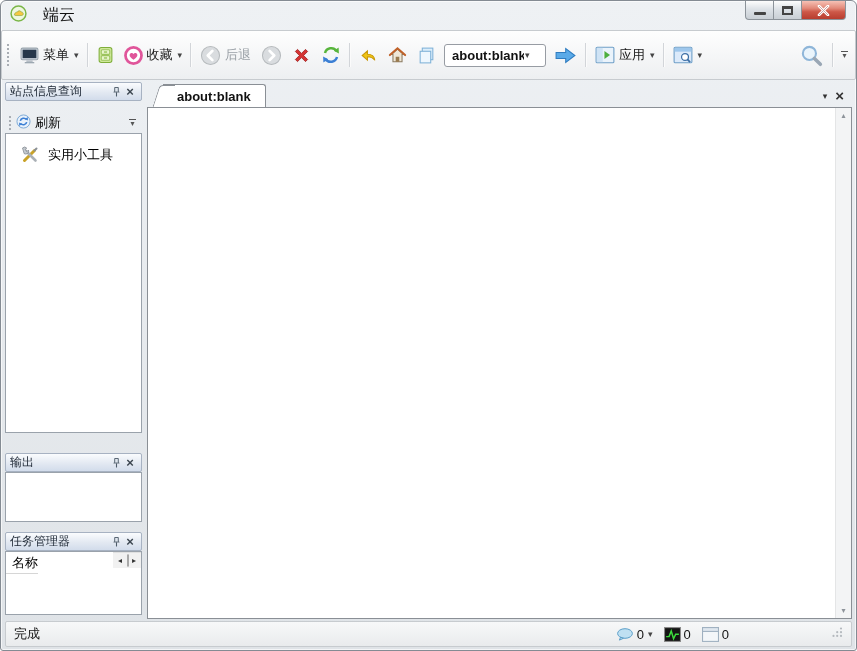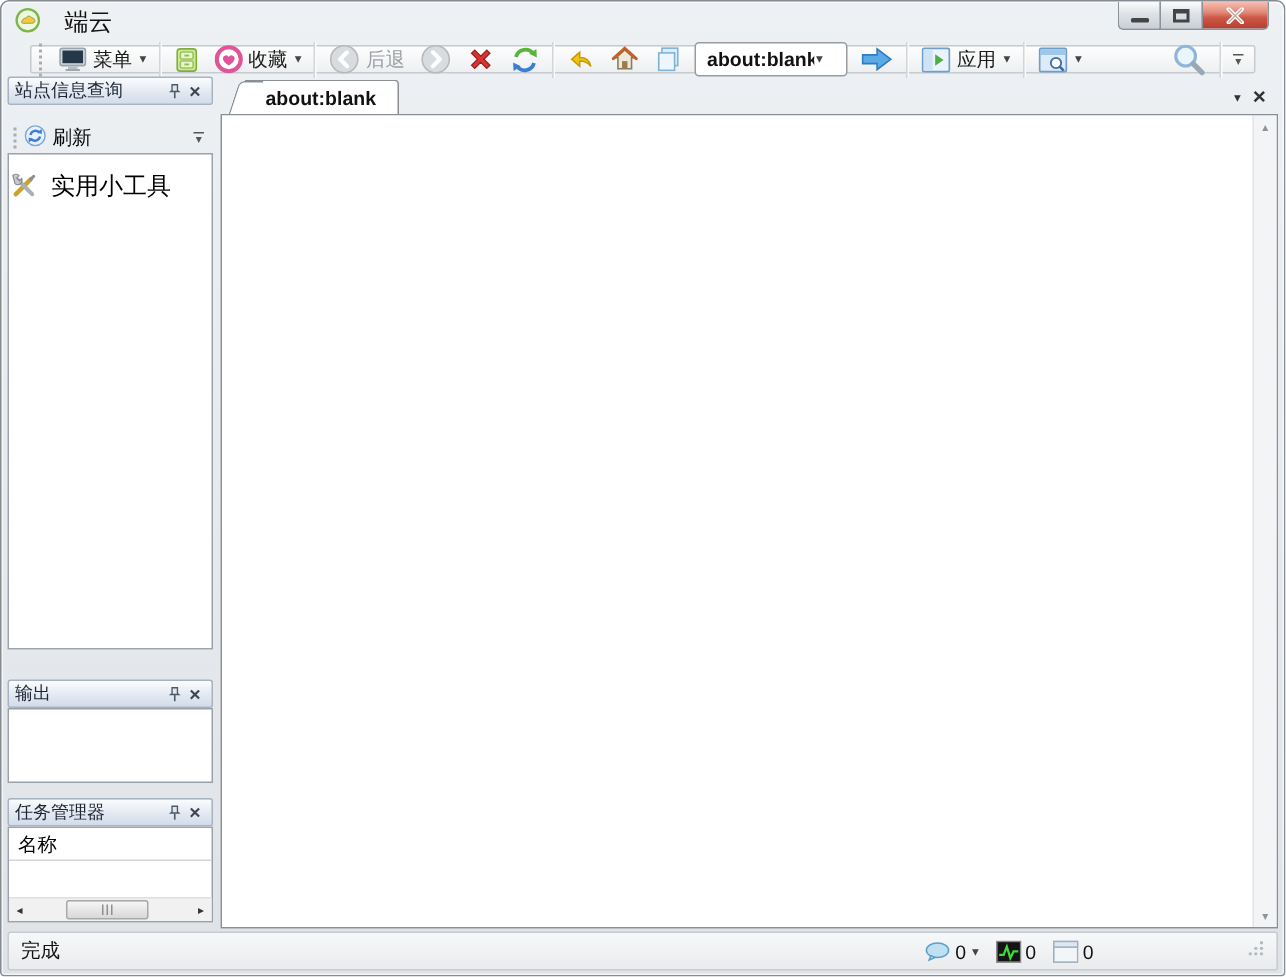--- a/index.html
+++ b/index.html
@@ -29,21 +29,21 @@
   .win-btn.min { border-bottom-left-radius:4px; }
   .win-btn.close {
     width:45px; border-bottom-right-radius:4px;
     background:linear-gradient(#f6c1b5,#e28979 40%,#cd5848 60%,#b83d2f);
   }
   .min-glyph { width:12px; height:3px; background:#444; border-radius:1px; margin-top:6px;}
   .max-glyph { width:11px; height:9px; border:2px solid #444; border-top-width:3px; background:transparent; }
 
   
   .toolbar {
-    height:19px; margin:0 19px; flex:0 0 auto;
+    height:50px; margin:0 0; flex:0 0 auto;
     background:linear-gradient(#fefefe,#edeff1);
     border:1px solid #c7cbcf; border-radius:2px;
     display:flex; align-items:center; padding:0 3px;
   }
   .grip { width:4px; height:22px; border-left:2px dotted #a8adb3; margin:0 4px 0 2px; }
   .sep  { width:0; height:24px; border-left:1px solid #d2d5d9; border-right:1px solid #fbfbfb; margin:0 3px; }
   .tbtn {
     display:flex; align-items:center; gap:4px; padding:3px 5px; border-radius:3px;
     font-size:13px; color:#1b1b1b; cursor:pointer; white-space:nowrap;
   }
@@ -75,27 +75,27 @@
   }
   .ph-sp { flex:1; }
   .ph-btn { display:flex; align-items:center; justify-content:center; width:14px; height:14px; cursor:pointer; color:#3c4650; }
   .ph-close { font-size:13px; font-weight:bold; line-height:12px; }
   .side-toolbar { height:21px; flex:0 0 auto; display:flex; align-items:center; padding:0 2px; font-size:13px;margin-top:11px; }
   .side-toolbar .grip { height:14px; margin-right:3px; }
   .side-toolbar .lbl { margin-left:4px; }
   .white-box { background:#fff; border:1px solid #9aa2ab; }
   .app-panel { flex:1; display:flex; flex-direction:column; min-height:0; }
   .app-list { flex:1; overflow:hidden; padding-top:6px; }
-  .app-item { height:30px; display:flex; align-items:center; gap:8px; padding-left:0; font-size:16px; cursor:pointer; }
+  .app-item { height:30px; display:flex; align-items:center; gap:8px; padding-left:14px; font-size:13px; cursor:pointer; }
 
   .output-panel { flex:0 0 auto; margin-top:20px; }
   .output-box { height:50px; }
 
   .tasks-panel { flex:0 0 auto; margin:10px 0 4px; }
-  .task-table { height:64px; display:flex; flex-direction:column; }
+  .task-table { height:64px; display:flex; flex-direction:row; }
   .task-colhead { height:22px; display:flex; align-items:center; padding-left:6px; font-size:13px; border-bottom:1px solid #d6d6d6; flex:0 0 auto; }
   .task-body { flex:1; }
   .hscroll { height:16px; flex:0 0 auto; background:#f1f1f1; border-top:1px solid #e0e0e0; display:flex; align-items:center; }
   .hs-btn { width:14px; text-align:center; font-size:8px; color:#333; cursor:pointer; }
   .hs-track { flex:1; height:100%; position:relative; }
   .hs-thumb {
     position:absolute; left:22%; width:52%; top:1px; bottom:1px;
     background:linear-gradient(#f6f6f6,#d8d8d8); border:1px solid #a8a8a8; border-radius:2px;
     display:flex; align-items:center; justify-content:center; gap:2px; cursor:pointer;
   }

